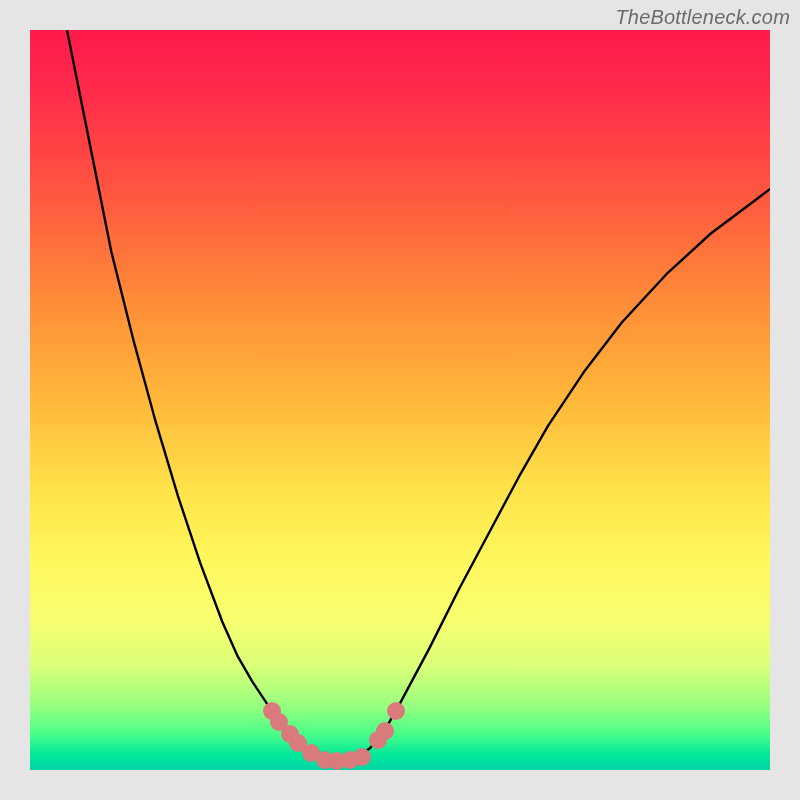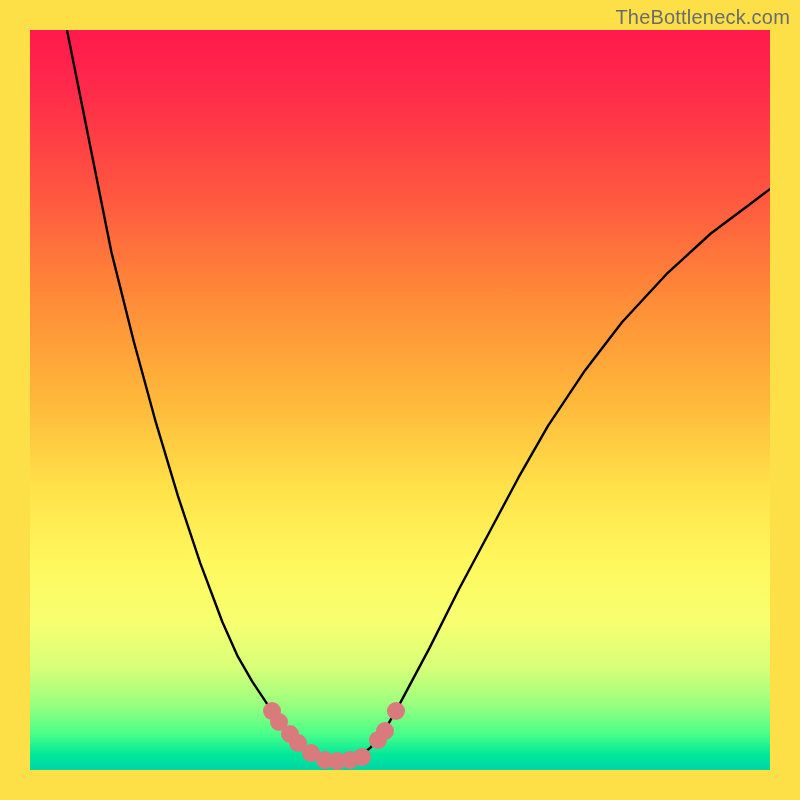--- a/index.html
+++ b/index.html
@@ -7,21 +7,22 @@
     padding: 0;
     width: 800px;
     height: 800px;
     overflow: hidden;
     background: #000;
     font-family: Arial, Helvetica, sans-serif;
   }
   .frame {
     position: absolute;
     inset: 0;
-    background: #fde047;
+    background: #e5e5e5;
+    font-style: italic;
   }
   .plot {
     position: absolute;
     left: 30px;
     top: 30px;
     width: 740px;
     height: 740px;
     overflow: hidden;
   }
   .gradient {

